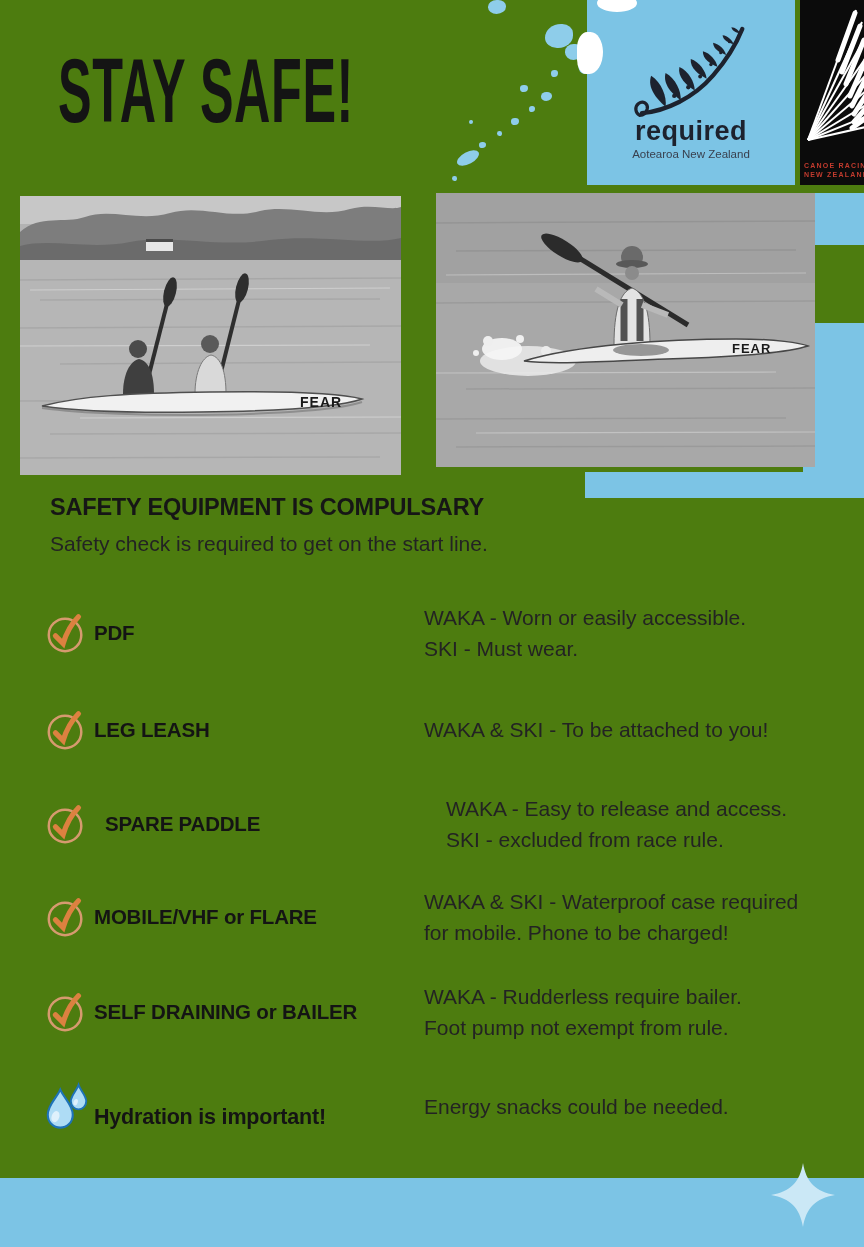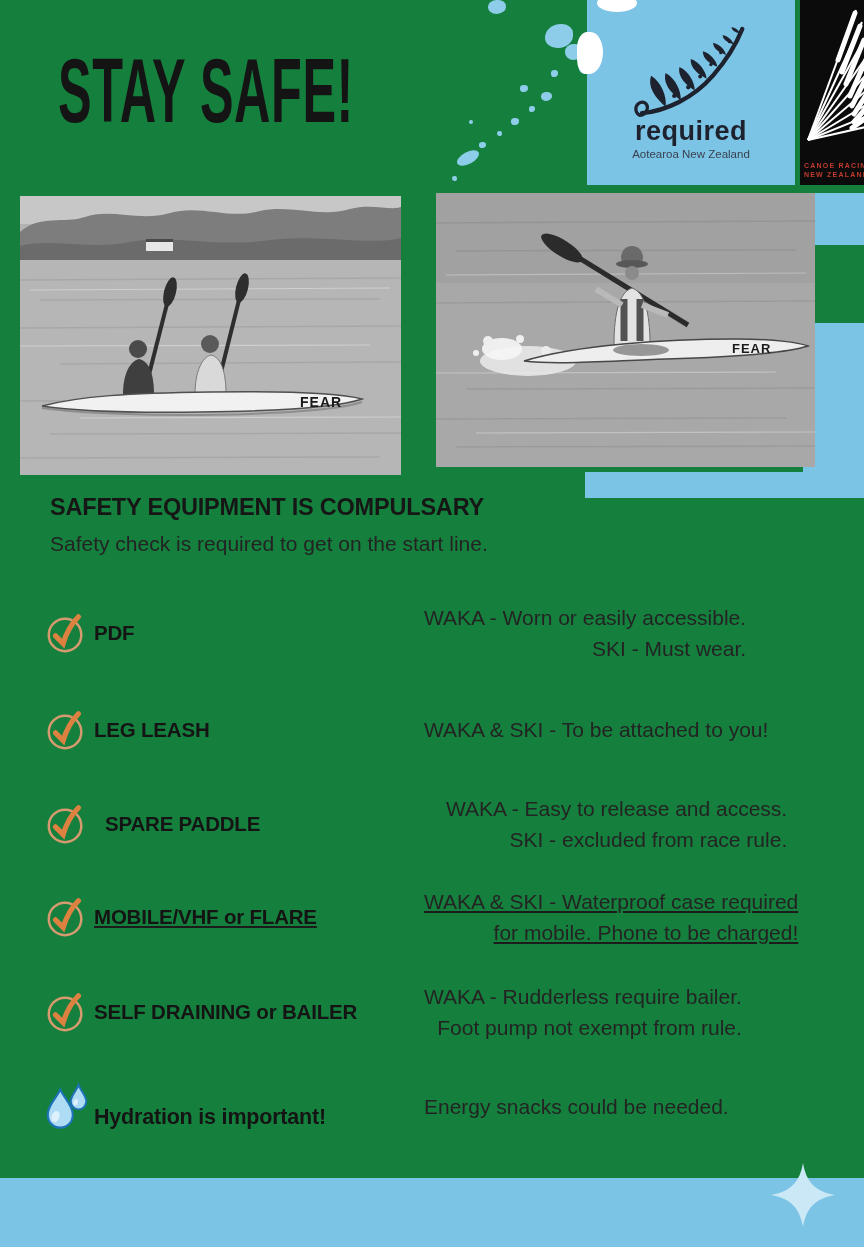--- a/index.html
+++ b/index.html
@@ -1,17 +1,17 @@
 <!DOCTYPE html>
 <html><head>
 <meta charset="utf-8">
 <style>
   html,body { margin:0; padding:0; background:#e8e8e8; }
   .page {
-    position:relative; width:864px; height:1247px; background:#15803d;
+    position:relative; width:864px; height:1247px; background:#4d7c0f;
     overflow:hidden; font-family:"Liberation Sans", sans-serif; color:#1c1c1c;
     margin:0 auto;
   }
 
   
   .title {
     position:absolute; left:58px; top:46px; font-size:90px; font-weight:800;
     line-height:1; color:#141414; white-space:nowrap;
     transform:scaleX(0.56) scaleY(1.0); transform-origin:left top; letter-spacing:1px;
   }
@@ -37,21 +37,21 @@
 
   
   .heading { position:absolute; left:50px; top:494px; font-size:23.5px; font-weight:700; letter-spacing:-0.2px; color:#161616; }
   .subheading { position:absolute; left:50px; top:532px; font-size:21px; color:#232323; }
 
   
   .row { position:absolute; left:44px; width:820px; display:flex; align-items:center; }
   .chk-icon { flex:0 0 50px; display:flex; align-items:center; }
   .chk-label { flex:0 0 330px; font-size:20.5px; font-weight:700; letter-spacing:-0.2px; color:#141414; }
   .chk-label.big { font-size:21.5px;margin-top:20px; }
-  .chk-detail { font-size:21px; line-height:31.5px; color:#232323; white-space:nowrap;text-align:right; }
+  .chk-detail { font-size:21px; line-height:31.5px; color:#232323; white-space:nowrap; }
 
   
   .bottom-bar { position:absolute; left:0; top:1178px; width:864px; height:69px; background:#7CC4E5; }
   .sparkle { position:absolute; left:771px; top:1163px; width:64px; height:64px; }
 </style>
 </head>
 <body>
 
 <div class="page">
 
@@ -256,21 +256,21 @@
           <path d="M12,26 L20,34 C23,24 29,13 36,6" fill="none" stroke="#DC8140" stroke-width="5.5" stroke-linecap="round"></path>
         </svg>
     </div>
     <div class="chk-label">SPARE PADDLE</div>
     <div class="chk-detail">
       <div>WAKA - Easy to release and access.</div>
       <div>SKI - excluded from race rule.</div>
     </div>
   </div>
 
-  <div class="row" style="top:885px;height:64px;text-decoration:underline;">
+  <div class="row" style="top:885px;height:64px;">
     <div class="chk-icon">
       <svg width="44" height="44" viewBox="0 0 46 46">
           <circle cx="22" cy="25" r="17" fill="none" stroke="#D69A6F" stroke-width="2.6"></circle>
           <path d="M12,26 L20,34 C23,24 29,13 36,6" fill="none" stroke="#DC8140" stroke-width="5.5" stroke-linecap="round"></path>
         </svg>
     </div>
     <div class="chk-label">MOBILE/VHF or FLARE</div>
     <div class="chk-detail">
       <div>WAKA &amp; SKI - Waterproof case required</div>
       <div>for mobile. Phone to be charged!</div>

